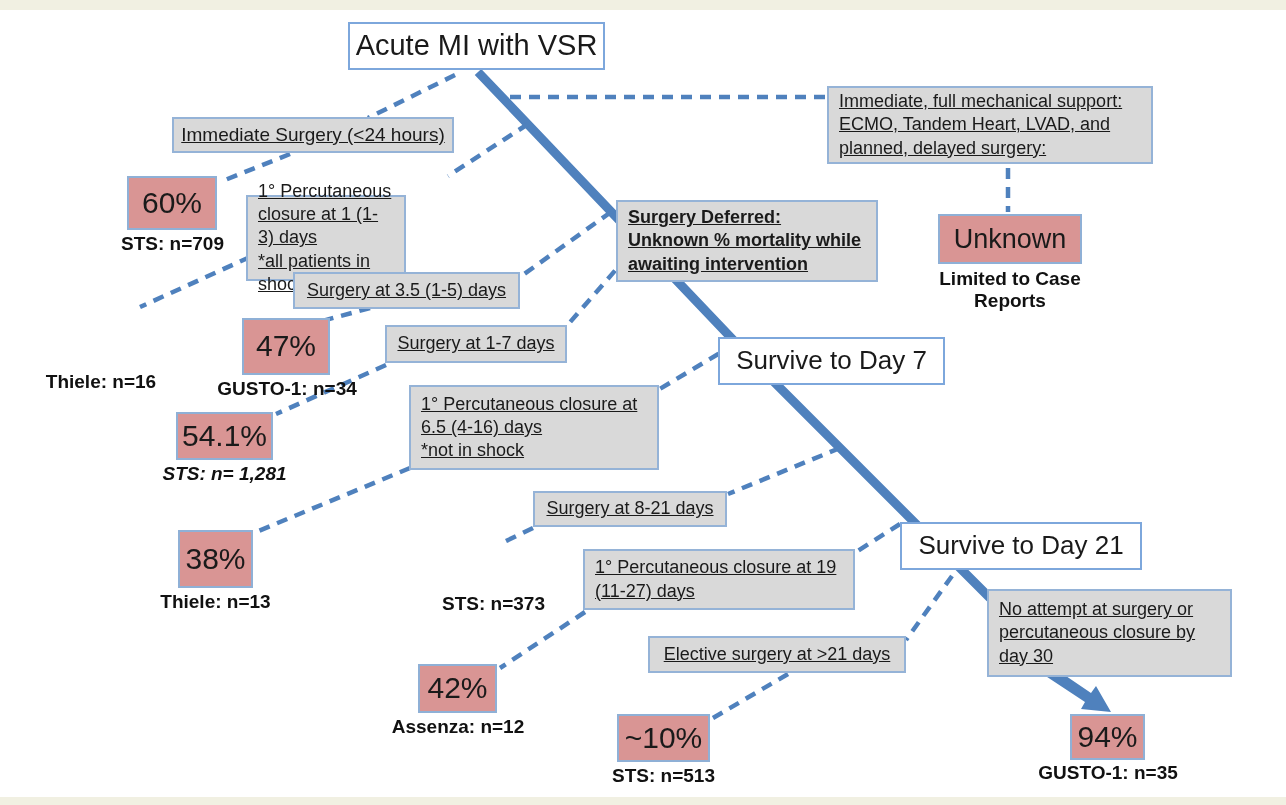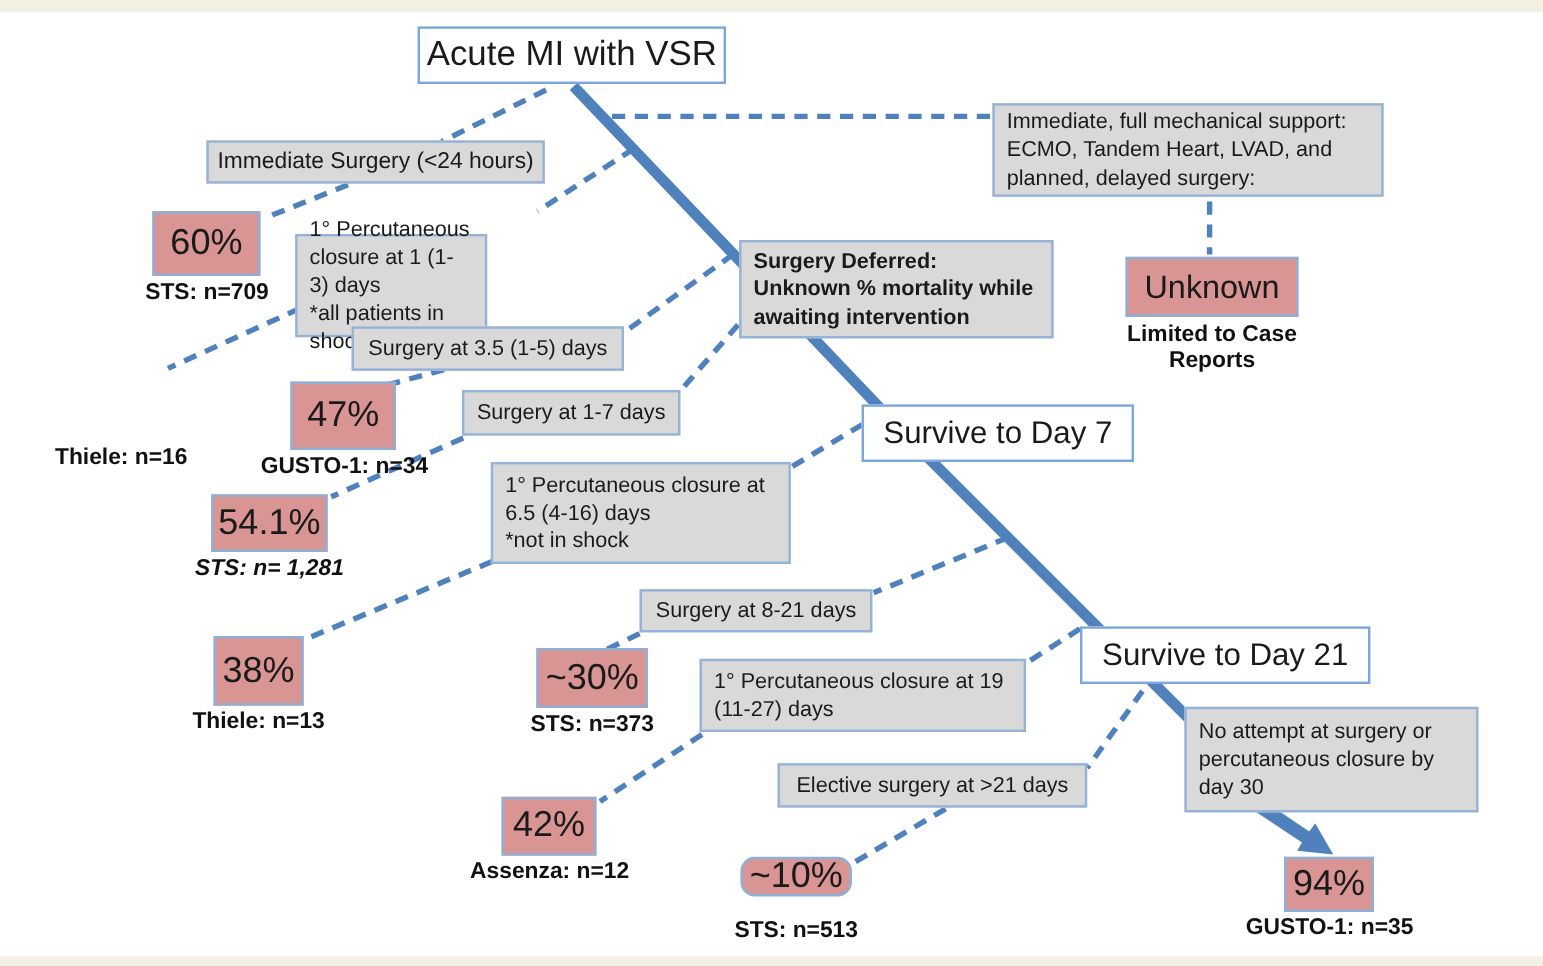--- a/index.html
+++ b/index.html
@@ -4,21 +4,21 @@
 <style>
   html,body{margin:0;padding:0;}
   body{font-family:"Liberation Sans", sans-serif; background:#ffffff;}
   #stage{position:relative; width:1286px; height:805px; background:#ffffff; overflow:hidden;}
   .strip{position:absolute; left:0; width:1286px; background:#f1f0e2;}
   #strip-top{top:0; height:10px;}
   #strip-bottom{top:797px; height:8px;}
   #lines{position:absolute; left:0; top:0; z-index:0;}
   .box{position:absolute; box-sizing:border-box; display:flex; align-items:center;
        justify-content:center; text-align:center; z-index:2; color:#1a1a1a; line-height:1.28;}
-  .gray{background:#d9d9d9; border:2px solid #95b3d7; font-size:18px;}
+  .gray{background:#d9d9d9; border:2px solid #95b3d7; font-size:18px;text-decoration:underline;}
   .white{background:#ffffff; border:2px solid #7da7dc;}
   .pink{background:#d99594; border:2px solid #8fb0d6;}
   .pct{font-size:30px;}
   .title{font-size:29px;}
   .survive{font-size:26px;}
   .multi{justify-content:flex-start; text-align:left; padding:5px 10px; align-items:center;}
   .bold{font-weight:bold;}
   .caption{position:absolute; z-index:2; font-weight:bold; font-size:19px; text-align:center; color:#111;}
 </style>
 </head>
@@ -116,41 +116,38 @@
   </div>
   <div class="caption" style="left:152px; top:591px; width:127px;">Thiele: n=13</div>
 
   <div class="box white survive" style="left:718px; top:337px; width:227px; height:48px;">
     <span>Survive to Day 7</span>
   </div>
 
   <div class="box gray" style="left:533px; top:491px; width:194px; height:36px;justify-content:center;">
     <span>Surgery at 8-21 days</span>
   </div>
-  <div class="box pink pct" style="left:447px; top:540px; width:93px; height:50px;">
-    <span>~30%</span>
-  </div>
   <div class="caption" style="left:430px; top:593px; width:127px;">STS: n=373</div>
 
   <div class="box gray multi" style="left:583px; top:549px; width:272px; height:61px;">
     <span>1° Percutaneous closure at 19 (11-27) days</span>
   </div>
   <div class="box pink pct" style="left:418px; top:664px; width:79px; height:49px;">
     <span>42%</span>
   </div>
   <div class="caption" style="left:388px; top:716px; width:140px;">Assenza: n=12</div>
 
   <div class="box white survive" style="left:900px; top:522px; width:242px; height:48px;">
     <span>Survive to Day 21</span>
   </div>
 
   <div class="box gray" style="left:648px; top:636px; width:258px; height:37px;">
     <span>Elective surgery at &gt;21 days</span>
   </div>
-  <div class="box pink pct" style="left:617px; top:714px; width:93px; height:33px;border-radius:12px;">
+  <div class="box pink pct" style="left:617px; top:714px; width:93px; height:48px;">
     <span>~10%</span>
   </div>
   <div class="caption" style="left:600px; top:765px; width:127px;">STS: n=513</div>
 
   <div class="box gray multi" style="left:987px; top:589px; width:245px; height:88px;">
     <span>No attempt at surgery or percutaneous closure by day 30</span>
   </div>
   <div class="box pink pct" style="left:1070px; top:714px; width:75px; height:46px;">
     <span>94%</span>
   </div>

